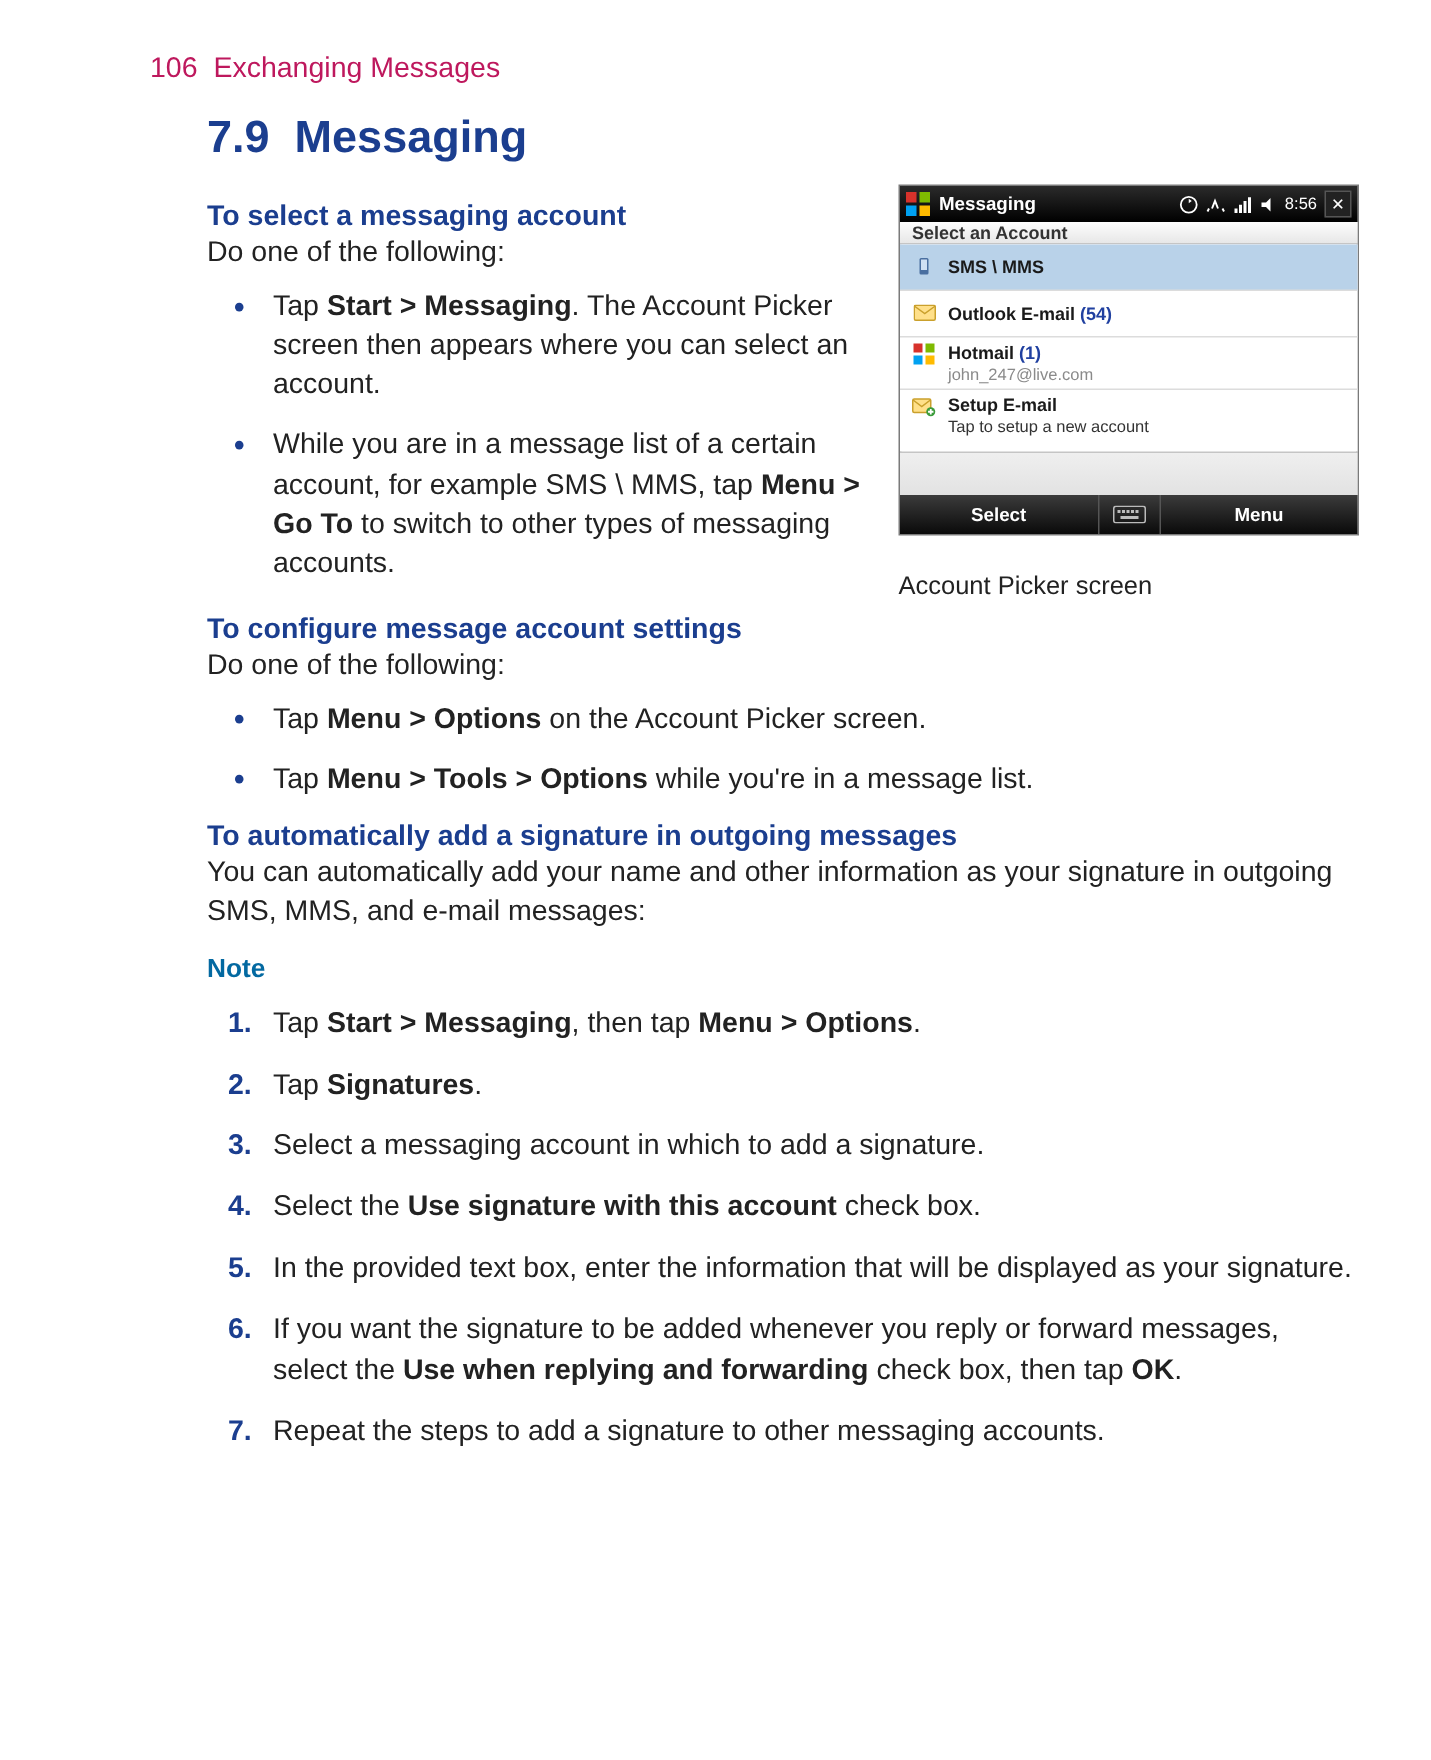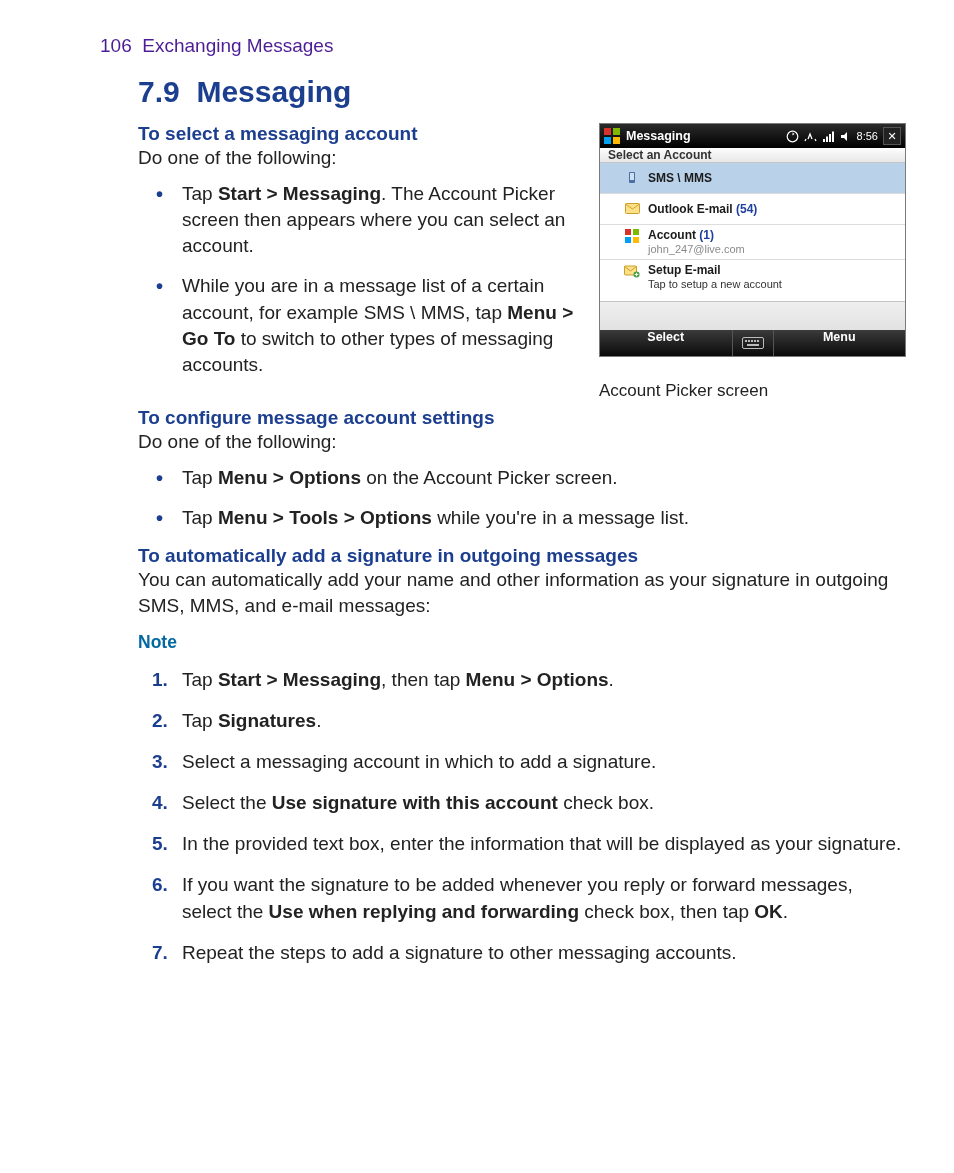--- a/index.html
+++ b/index.html
@@ -10,34 +10,35 @@
     color: #222;
     width: 954px;
   }
   .page {
     box-sizing: border-box;
     padding: 35px 50px 40px 100px;
     position: relative;
   }
   .page-header {
     font-size: 19px;
-    color: #4c1d95;
+    color: #be185d;
     margin-bottom: 18px;
   }
   h1.section-title {
     color: #1b3e8f;
     font-size: 30px;
     font-weight: 700;
     margin: 0 0 14px 38px;
   }
   .content { margin-left: 38px; }
   .sub-h {
     color: #1b3e8f;
     font-weight: 700;
     font-size: 19px;
+    margin-top: 11px;
   }
   .body-text { font-size: 19px; line-height: 1.35; color:#222; }
   .two-col { display: flex; gap: 18px; }
   .two-col .left { flex: 1; }
   .two-col .right { width: 305px; }
   ul.bullets { list-style: none; padding: 0; margin: 10px 0 4px 14px; }
   ul.bullets li {
     position: relative;
     padding-left: 30px;
     font-size: 19px;
@@ -94,32 +95,32 @@
     display:flex;align-items:center;justify-content:center; font-size:11px;
     background:#222;
   }
   .subhead {
     background: linear-gradient(#fdfdfd,#e7e7e7);
     border-bottom:1px solid #c5c5c5; padding:0 8px; font-weight:700;
     font-size:12px; color:#333;
   }
   .acct-list { min-height:138px; background:#fff; }
   .row {
-    display:flex; align-items:center; gap:8px; padding:4px 24px;
+    display:flex; align-items:center; gap:8px; padding:4px 8px;
     border-bottom:1px solid #dcdcdc; min-height:22px;
   }
   .row .ico { width:16px; height:16px; display:flex;align-items:center;justify-content:center; }
   .row .txt { font-size:12px; }
   .row.sel { background:#b9d2e9; }
   .row .main { font-weight:700; color:#1a1a1a; }
   .row .sub  { font-size:11px; color:#8a8a8a; }
   .row .blue { color:#2040a0; font-weight:700; }
   .softbar {
     background: linear-gradient(#3b3b3b,#0a0a0a);
-    color:#fff; display:flex; height:26px;
+    color:#fff; display:flex; align-items:center; height:26px;
     font-weight:700; font-size:12.5px;
   }
   .softbar .seg { flex:1; text-align:center; }
   .softbar .mid {
     width:40px; display:flex; align-items:center; justify-content:center;
     border-left:1px solid #555; border-right:1px solid #555; height:100%;
   }
   .spacer-strip { height:28px; background: linear-gradient(#efefef,#e2e2e2); border-top:1px solid #c5c5c5; }
 </style>
 </head>
@@ -202,21 +203,21 @@
             </div>
             <div class="row" style="align-items:flex-start;padding-top:3px;padding-bottom:3px">
               <span class="ico">
                 <span style="width:14px;height:14px;display:inline-block;background:
                   linear-gradient(#d7322b,#d7322b) 0 0/6px 6px no-repeat,
                   linear-gradient(#7fba00,#7fba00) 8px 0/6px 6px no-repeat,
                   linear-gradient(#00a1f1,#00a1f1) 0 8px/6px 6px no-repeat,
                   linear-gradient(#ffbb00,#ffbb00) 8px 8px/6px 6px no-repeat;"></span>
               </span>
               <span class="txt">
-                <span class="main">Account </span><span class="blue">(1)</span><br>
+                <span class="main">Hotmail </span><span class="blue">(1)</span><br>
                 <span class="sub">john_247@live.com</span>
               </span>
             </div>
             <div class="row" style="align-items:flex-start;padding-top:3px;padding-bottom:3px;border-bottom:none">
               <span class="ico">
                 <svg width="16" height="14" viewBox="0 0 16 14">
                     <rect x="0.5" y="2" width="12" height="9" rx="1" fill="#ffe08a" stroke="#caa02c"></rect>
                     <path d="M0.5 2.5 L6.5 7 L12.5 2.5" fill="none" stroke="#caa02c"></path>
                     <circle cx="12.5" cy="10.5" r="3" fill="#3a9b3a"></circle>
                     <path d="M12.5 8.7v3.6M10.7 10.5h3.6" stroke="#fff" stroke-width="1.2"></path>

